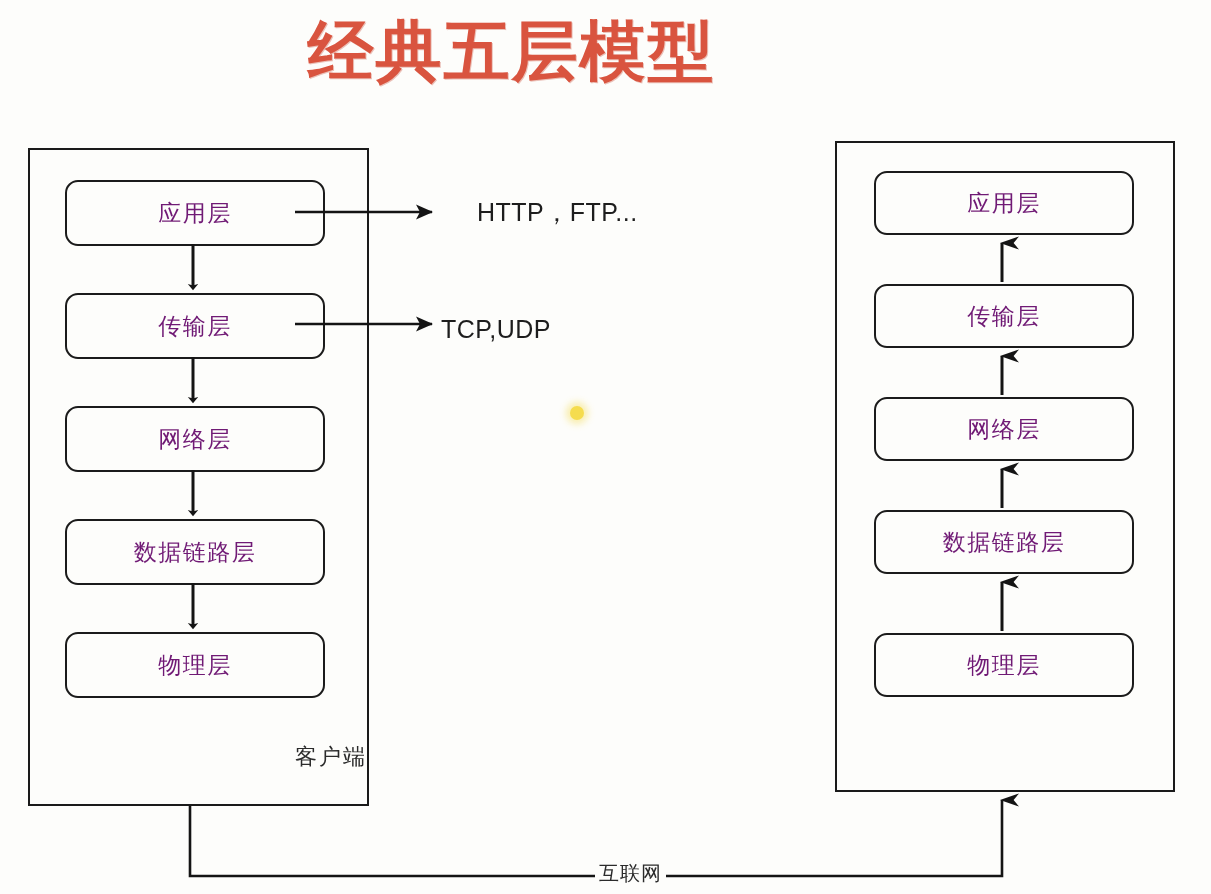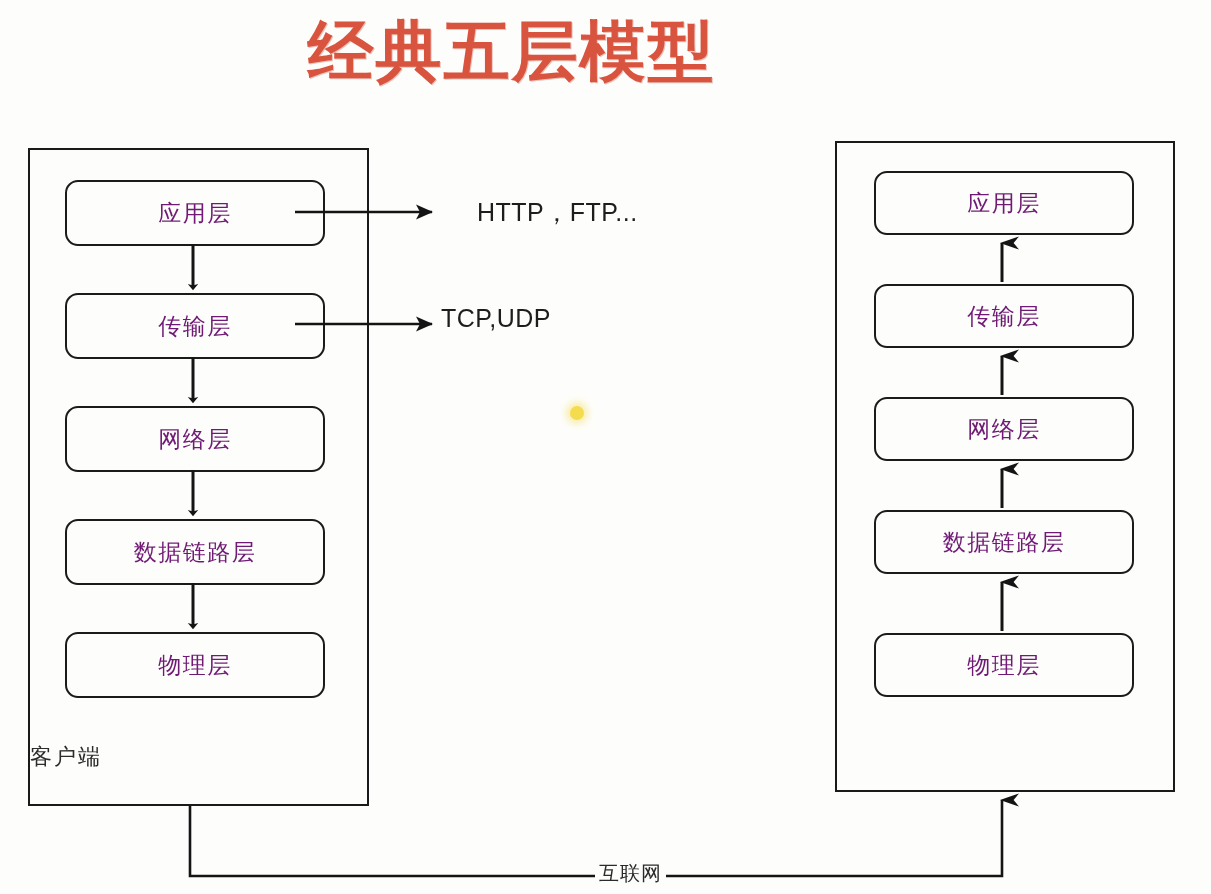--- a/index.html
+++ b/index.html
@@ -77,21 +77,21 @@
   .server-box {
     left: 37px;
     width: 260px;
     height: 64px;
   }
 
   
   .end-label {
     position: absolute;
     width: 100%;
-    text-align: left;
+    text-align: right;
     font-size: 22px;
     color: #2b2b2b;
     letter-spacing: 2px;
     white-space: nowrap;
   }
   #client-end-label { top: 592px; }
   #server-end-label { top: 599px; }
 
   
   #wires {
@@ -105,21 +105,21 @@
 
   
   .proto-label {
     position: absolute;
     font-size: 25px;
     color: #1d1d1d;
     letter-spacing: 0.5px;
     white-space: nowrap;
   }
   #proto-http { left: 441px; top: 196px; margin-left: 36px; }
-  #proto-tcp  { left: 441px; top: 304px; }
+  #proto-tcp  { left: 441px; top: 315px; }
 
   
   #internet-label {
     position: absolute;
     left: 595px;
     top: 860px;
     font-size: 20px;
     color: #2b2b2b;
     letter-spacing: 1px;
     background: #fdfdfb;

